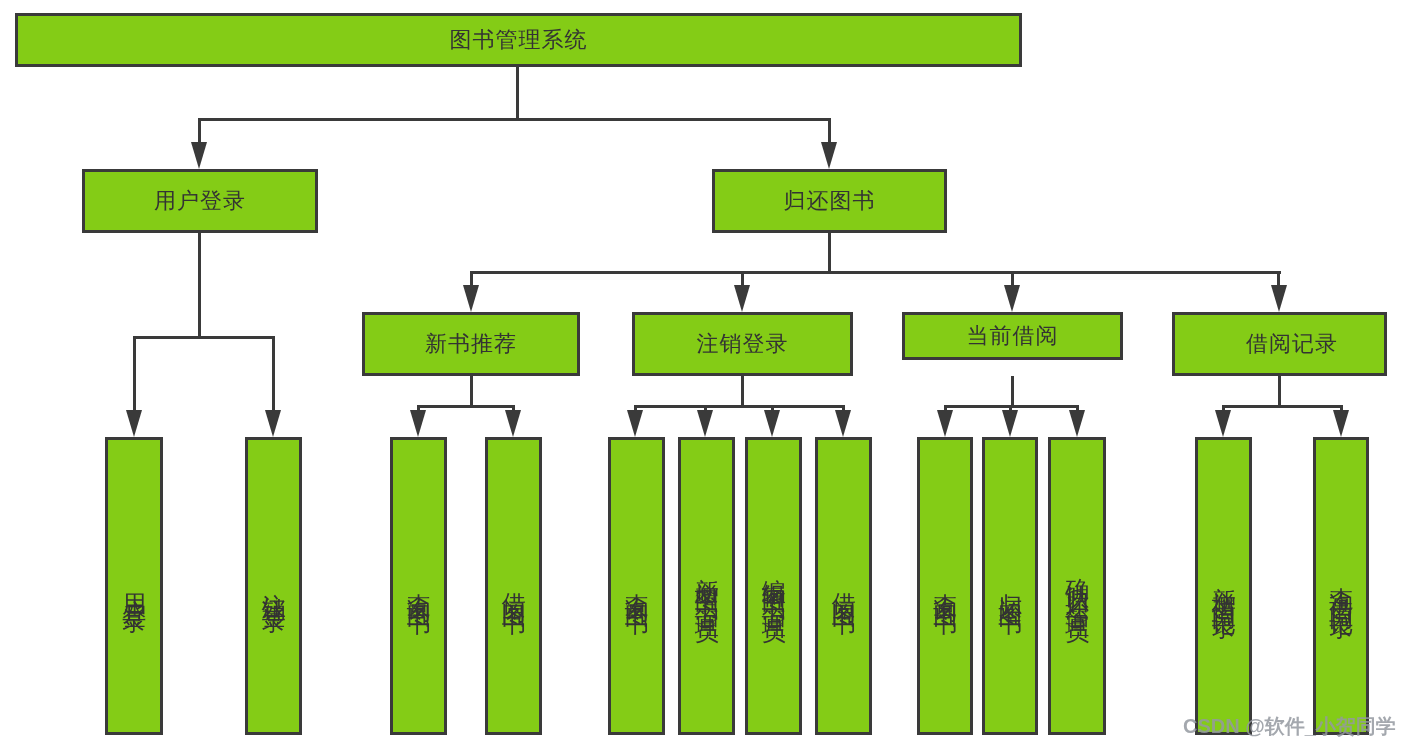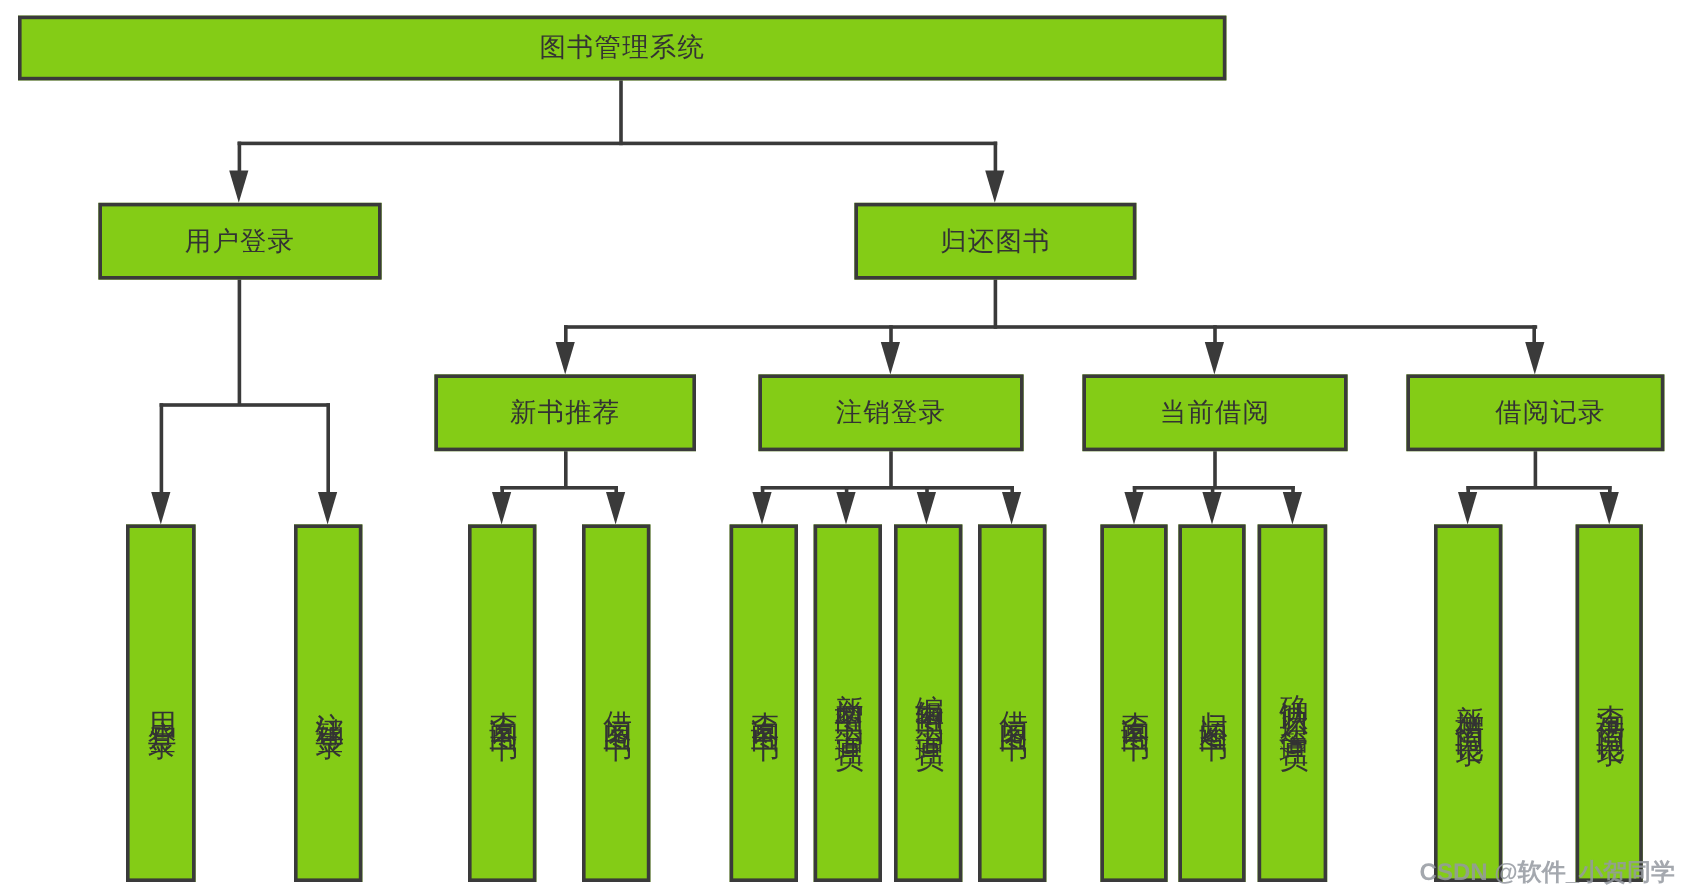--- a/index.html
+++ b/index.html
@@ -60,21 +60,21 @@
   <div class="ln" style="left:741px; top:271px; width:3px; height:16px;"></div>
   <div class="ln" style="left:1011px; top:271px; width:3px; height:16px;"></div>
   <div class="ln" style="left:1277px; top:271px; width:3px; height:16px;"></div>
   <div class="ar" style="left:463px; top:285px;"></div>
   <div class="ar" style="left:734px; top:285px;"></div>
   <div class="ar" style="left:1004px; top:285px;"></div>
   <div class="ar" style="left:1271px; top:285px;"></div>
 
   <div class="box hbox" style="left:362px; top:312px; width:218px; height:64px;">新书推荐</div>
   <div class="box hbox" style="left:632px; top:312px; width:221px; height:64px;">注销登录</div>
-  <div class="box hbox" style="left:902px; top:312px; width:221px; height:64px;">当前借阅</div>
+  <div class="box hbox" style="left:902px; top:312px; width:221px; height:48px;">当前借阅</div>
   <div class="box hbox" style="left:1172px; top:312px; width:215px; height:64px;padding-left:25px;">借阅记录</div>
 
   <div class="ln" style="left:470px; top:376px; width:3px; height:31px;"></div>
   <div class="ln" style="left:417px; top:405px; width:98px; height:3px;"></div>
   <div class="ln" style="left:417px; top:405px; width:3px; height:9px;"></div>
   <div class="ln" style="left:512px; top:405px; width:3px; height:9px;"></div>
   <div class="ar" style="left:410px; top:410px;"></div>
   <div class="ar" style="left:505px; top:410px;"></div>
 
   <div class="ln" style="left:741px; top:376px; width:3px; height:31px;"></div>

